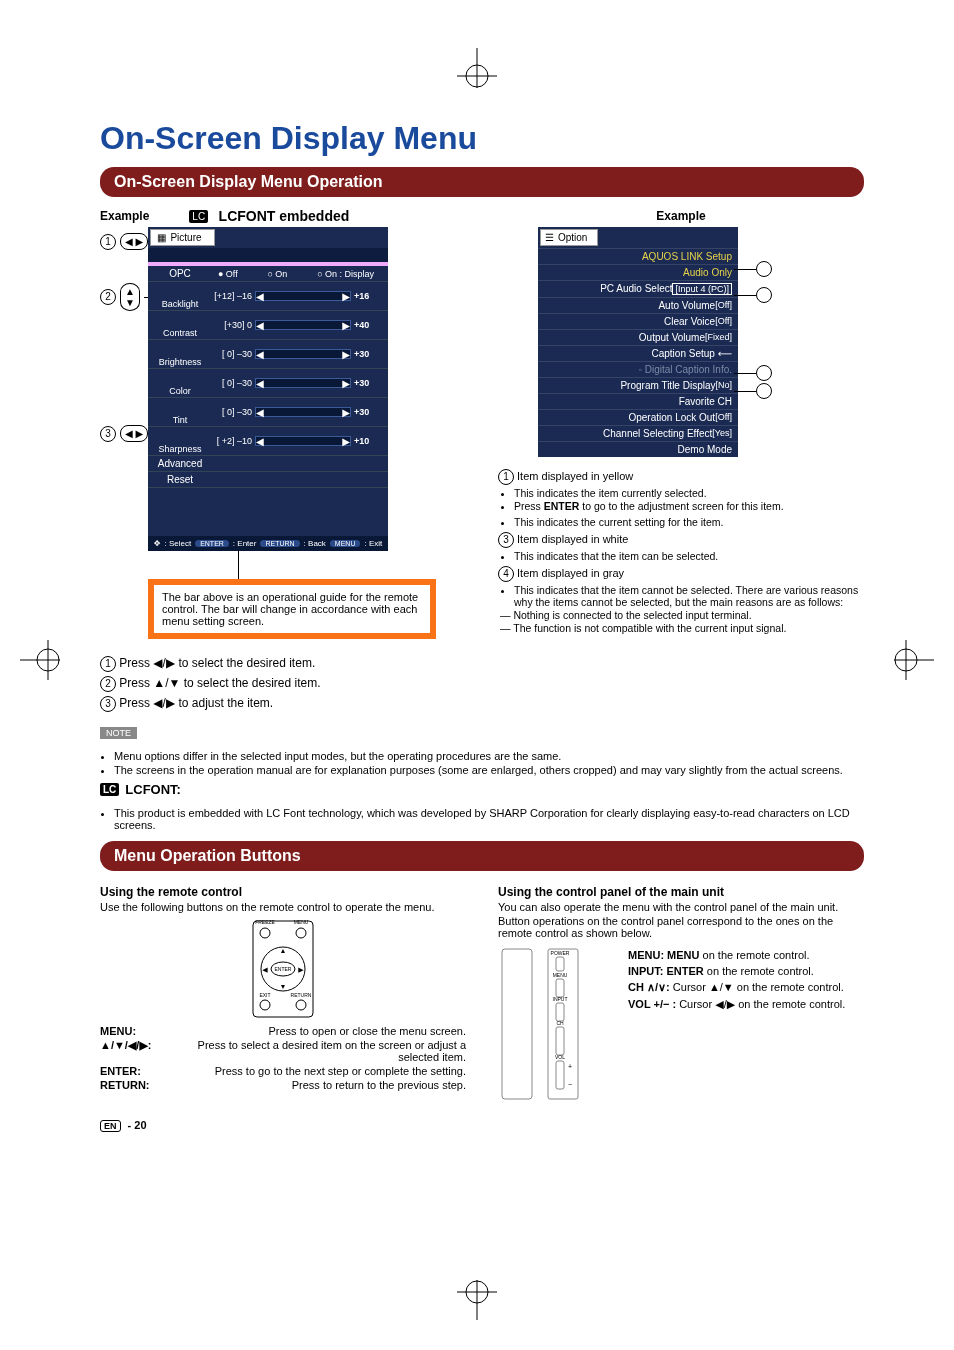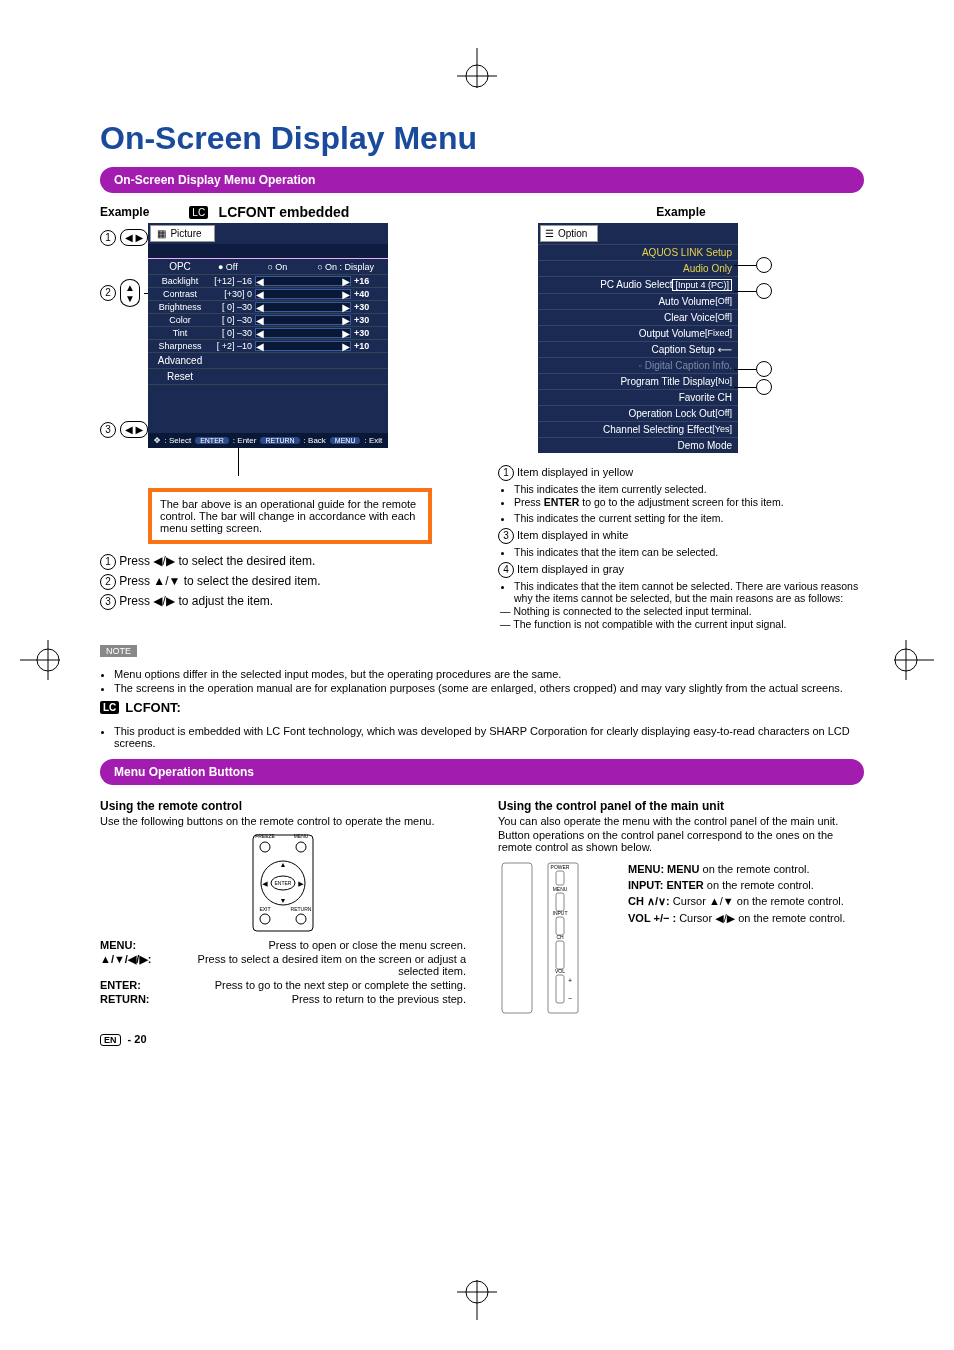--- a/index.html
+++ b/index.html
@@ -33,24 +33,24 @@
   .crop-left { left: 20px; }
   .crop-right { right: 20px; }
 
   h1.title {
     font-size: 32px;
     font-weight: bold;
     color: #1a4a9c;
     margin: 0 0 10px 0;
   }
   .blue-bar {
-    background: #a21caf;
+    background: #7f1d1d;
     color: #fff;
     font-weight: bold;
-    font-size: 12px;
+    font-size: 16px;
     padding: 6px 14px;
     border-radius: 14px;
     margin: 10px 0 8px 0;
   }
   .two-col {
     display: flex;
     gap: 32px;
   }
   .col-left { width: 50%; }
   .col-right { width: 50%; }
@@ -105,33 +105,33 @@
     font-size: 10px;
     margin: 2px;
   }
   .menu-dark-row {
     background: #0e1d3f;
     height: 14px;
   }
   .opc-row {
     display:flex; align-items:center;
     padding:2px 4px;
-    border-top:1px solid #f0abfc;
+    border-top:4px solid #f0abfc;
   }
   .opc-label { width:56px; text-align:center; }
   .opc-opts { display:flex; gap:10px; font-size:9px; align-items:center; flex:1; justify-content:space-around;}
   .opc-opts span::before { content:"○ "; }
   .opc-opts .sel::before { content:"● "; }
   .slider-row {
     display:flex; align-items:center;
     padding:1px 4px;
     border-top:1px solid #345;
     font-size:9px;
   }
-  .slider-row .lbl { width:56px; text-align:center; }
+  .slider-row .lbl { width:56px; text-align:center;margin-top:16px; }
   .slider-row .val { width:44px; text-align:right; padding-right:3px;}
   .slider-row .track {
     flex:1; height:8px;
     background:#0a1838;
     border:1px solid #3a5a9a;
     position:relative;
     display:flex; align-items:center;
   }
   .slider-row .track .thumb {
     width:6px; height:10px; background:#9ad; position:relative; left:var(--pos,50%);
@@ -146,24 +146,24 @@
     text-align:center;
     padding:3px 2px;
     margin-top:42px;
     display:flex;
     align-items:center;
     justify-content:center;
     gap:4px;
   }
   .pill { background:#2a4a8a; border-radius:7px; padding:0 5px; font-size:7px;}
   .info-box {
-    border:4px solid #f97316;
+    border:6px solid #f97316;
     font-size:11px;
     padding:6px 8px;
-    margin-top:12px;
+    margin-top:0;
   }
   .lr-btn, .ud-btn {
     display:inline-block;
     border:1px solid #000;
     border-radius:8px;
     padding:2px 4px;
     font-size:10px;
     vertical-align:middle;
   }
   .step-lines p { font-size:12px; margin:4px 0;}
@@ -406,21 +406,21 @@
             <span class="pill">RETURN</span>
               <span>: Back</span>
             <span class="pill">MENU</span>
               <span>: Exit</span>
           </div>
         </div>
         <div style="width:1px;height:28px;background:#000;margin-left:90px;"></div>
         <div class="info-box" style="width:260px;">The bar above is an operational guide for the remote control. The bar will change in accordance with each menu setting screen.</div>
       </div>
 
-      <div class="step-lines" style="margin-top:10px;">
+      <div class="step-lines" style="margin-top:17px;">
         <p><span class="circ-num">1</span> <span>Press ◀/▶ to select the desired item.</span></p>
         <p><span class="circ-num">2</span> <span>Press ▲/▼ to select the desired item.</span></p>
         <p><span class="circ-num">3</span> <span>Press ◀/▶ to adjust the item.</span></p>
       </div>
     </div>
 
     <div class="col-right">
       <div class="example-label" style="text-align:center;">Example</div>
 
       <div style="position:relative;">

